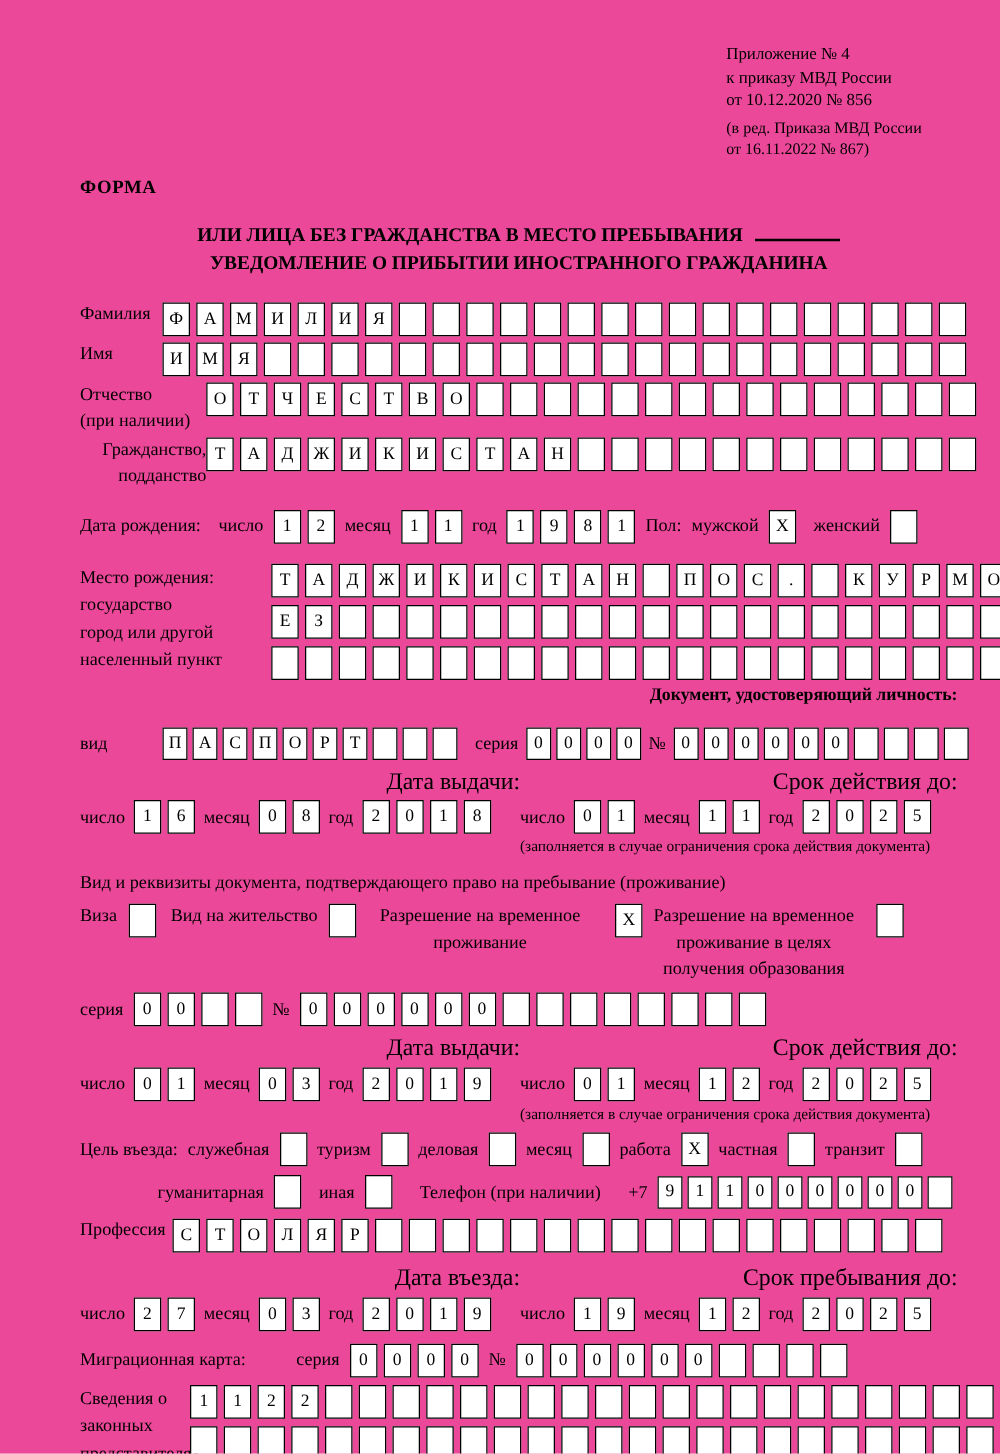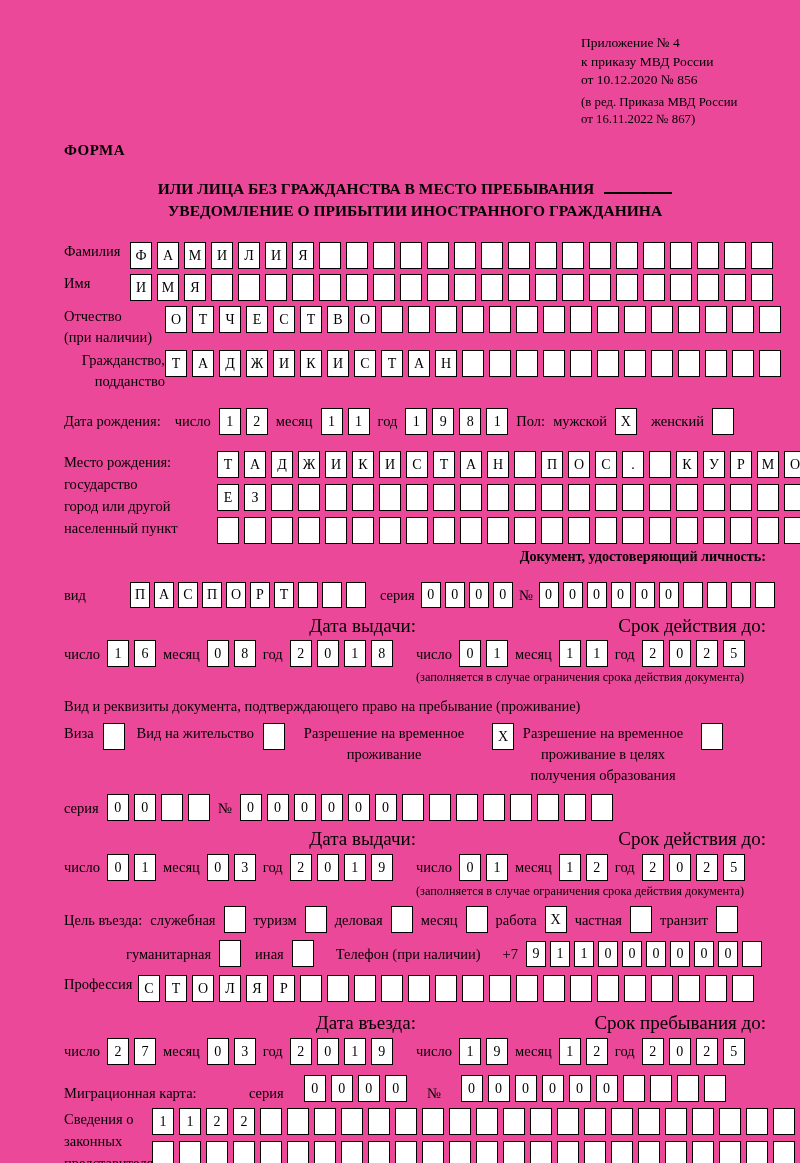--- a/index.html
+++ b/index.html
@@ -637,21 +637,21 @@
         <span class="cells">
             <span class="cell">2</span>
             <span class="cell">0</span>
             <span class="cell">2</span>
             <span class="cell">5</span>
           </span>
       </div>
     </div>
   </div>
 
-  <div class="frow mt10" style="align-items:flex-end;gap:20px;">
+  <div class="frow mt10" style="align-items:center;gap:8px;">
     <span class="lab" style="width:165px;">Миграционная карта:</span>
     <span class="lab">серия</span>
     <span class="cells">
         <span class="cell">0</span>
         <span class="cell">0</span>
         <span class="cell">0</span>
         <span class="cell">0</span>
       </span>
     <span class="lab">№</span>
     <span class="cells">

